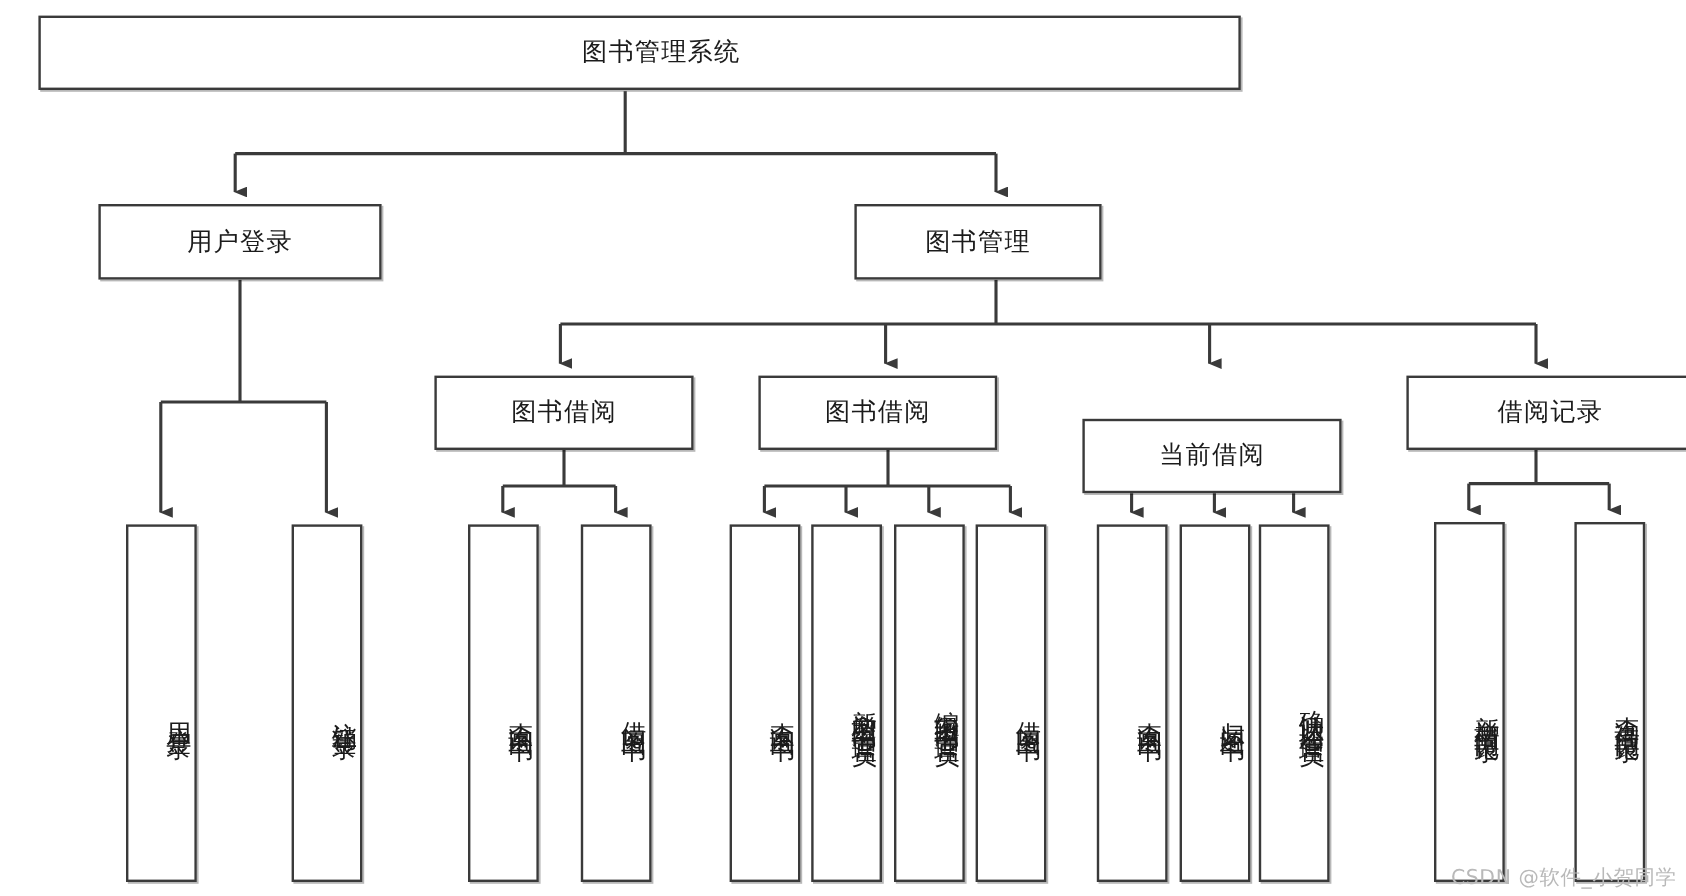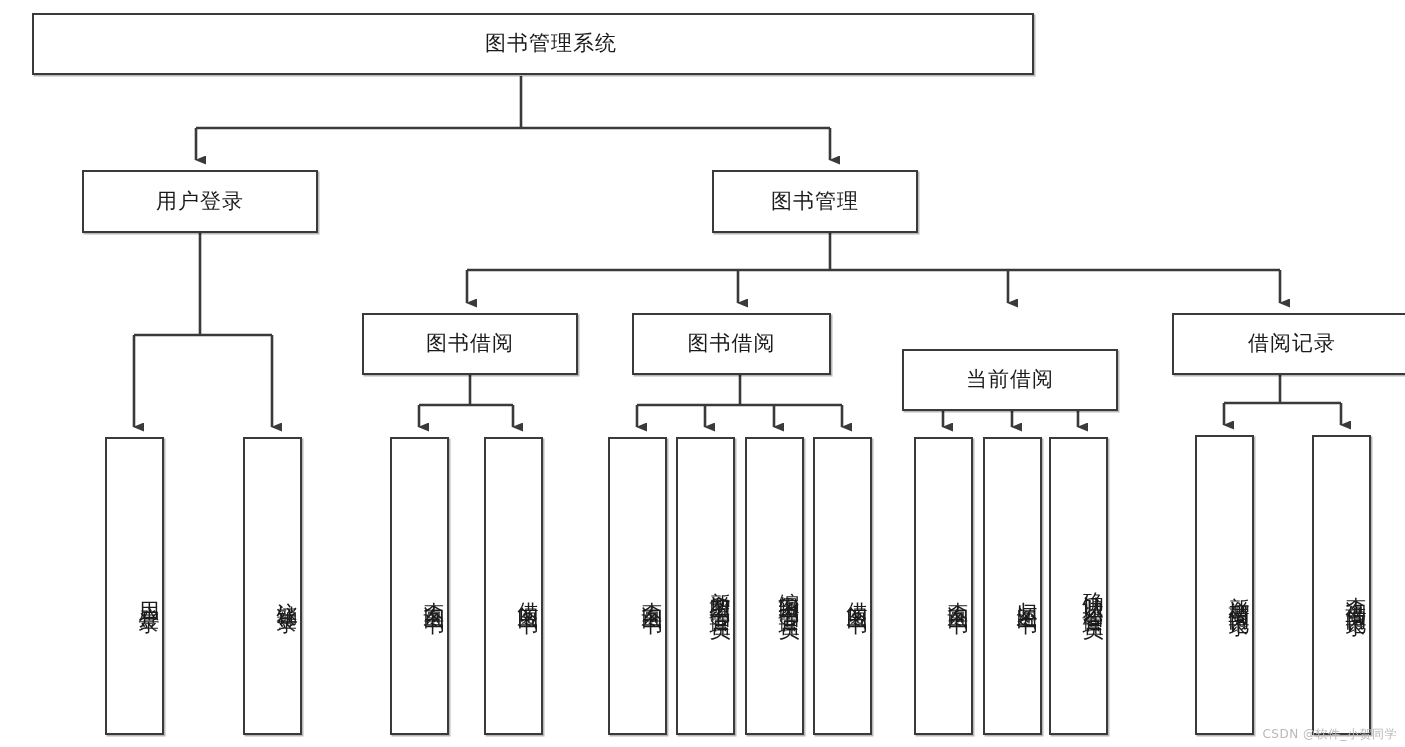--- a/index.html
+++ b/index.html
@@ -53,21 +53,21 @@
     justify-content: center;
   }
   .node.vert .vlabel {
     writing-mode: vertical-rl;
     text-orientation: upright;
   }
   #watermark {
     position: absolute;
     right: 8px;
     bottom: 4px;
-    font-size: 12px;
+    font-size: 17px;
     color: #b9b9b9;
     letter-spacing: 0.5px;
     white-space: nowrap;
     font-family: "DejaVu Sans", "Liberation Sans", sans-serif;
     text-align: right;
   }
 </style>
 </head>
 <body>
 

